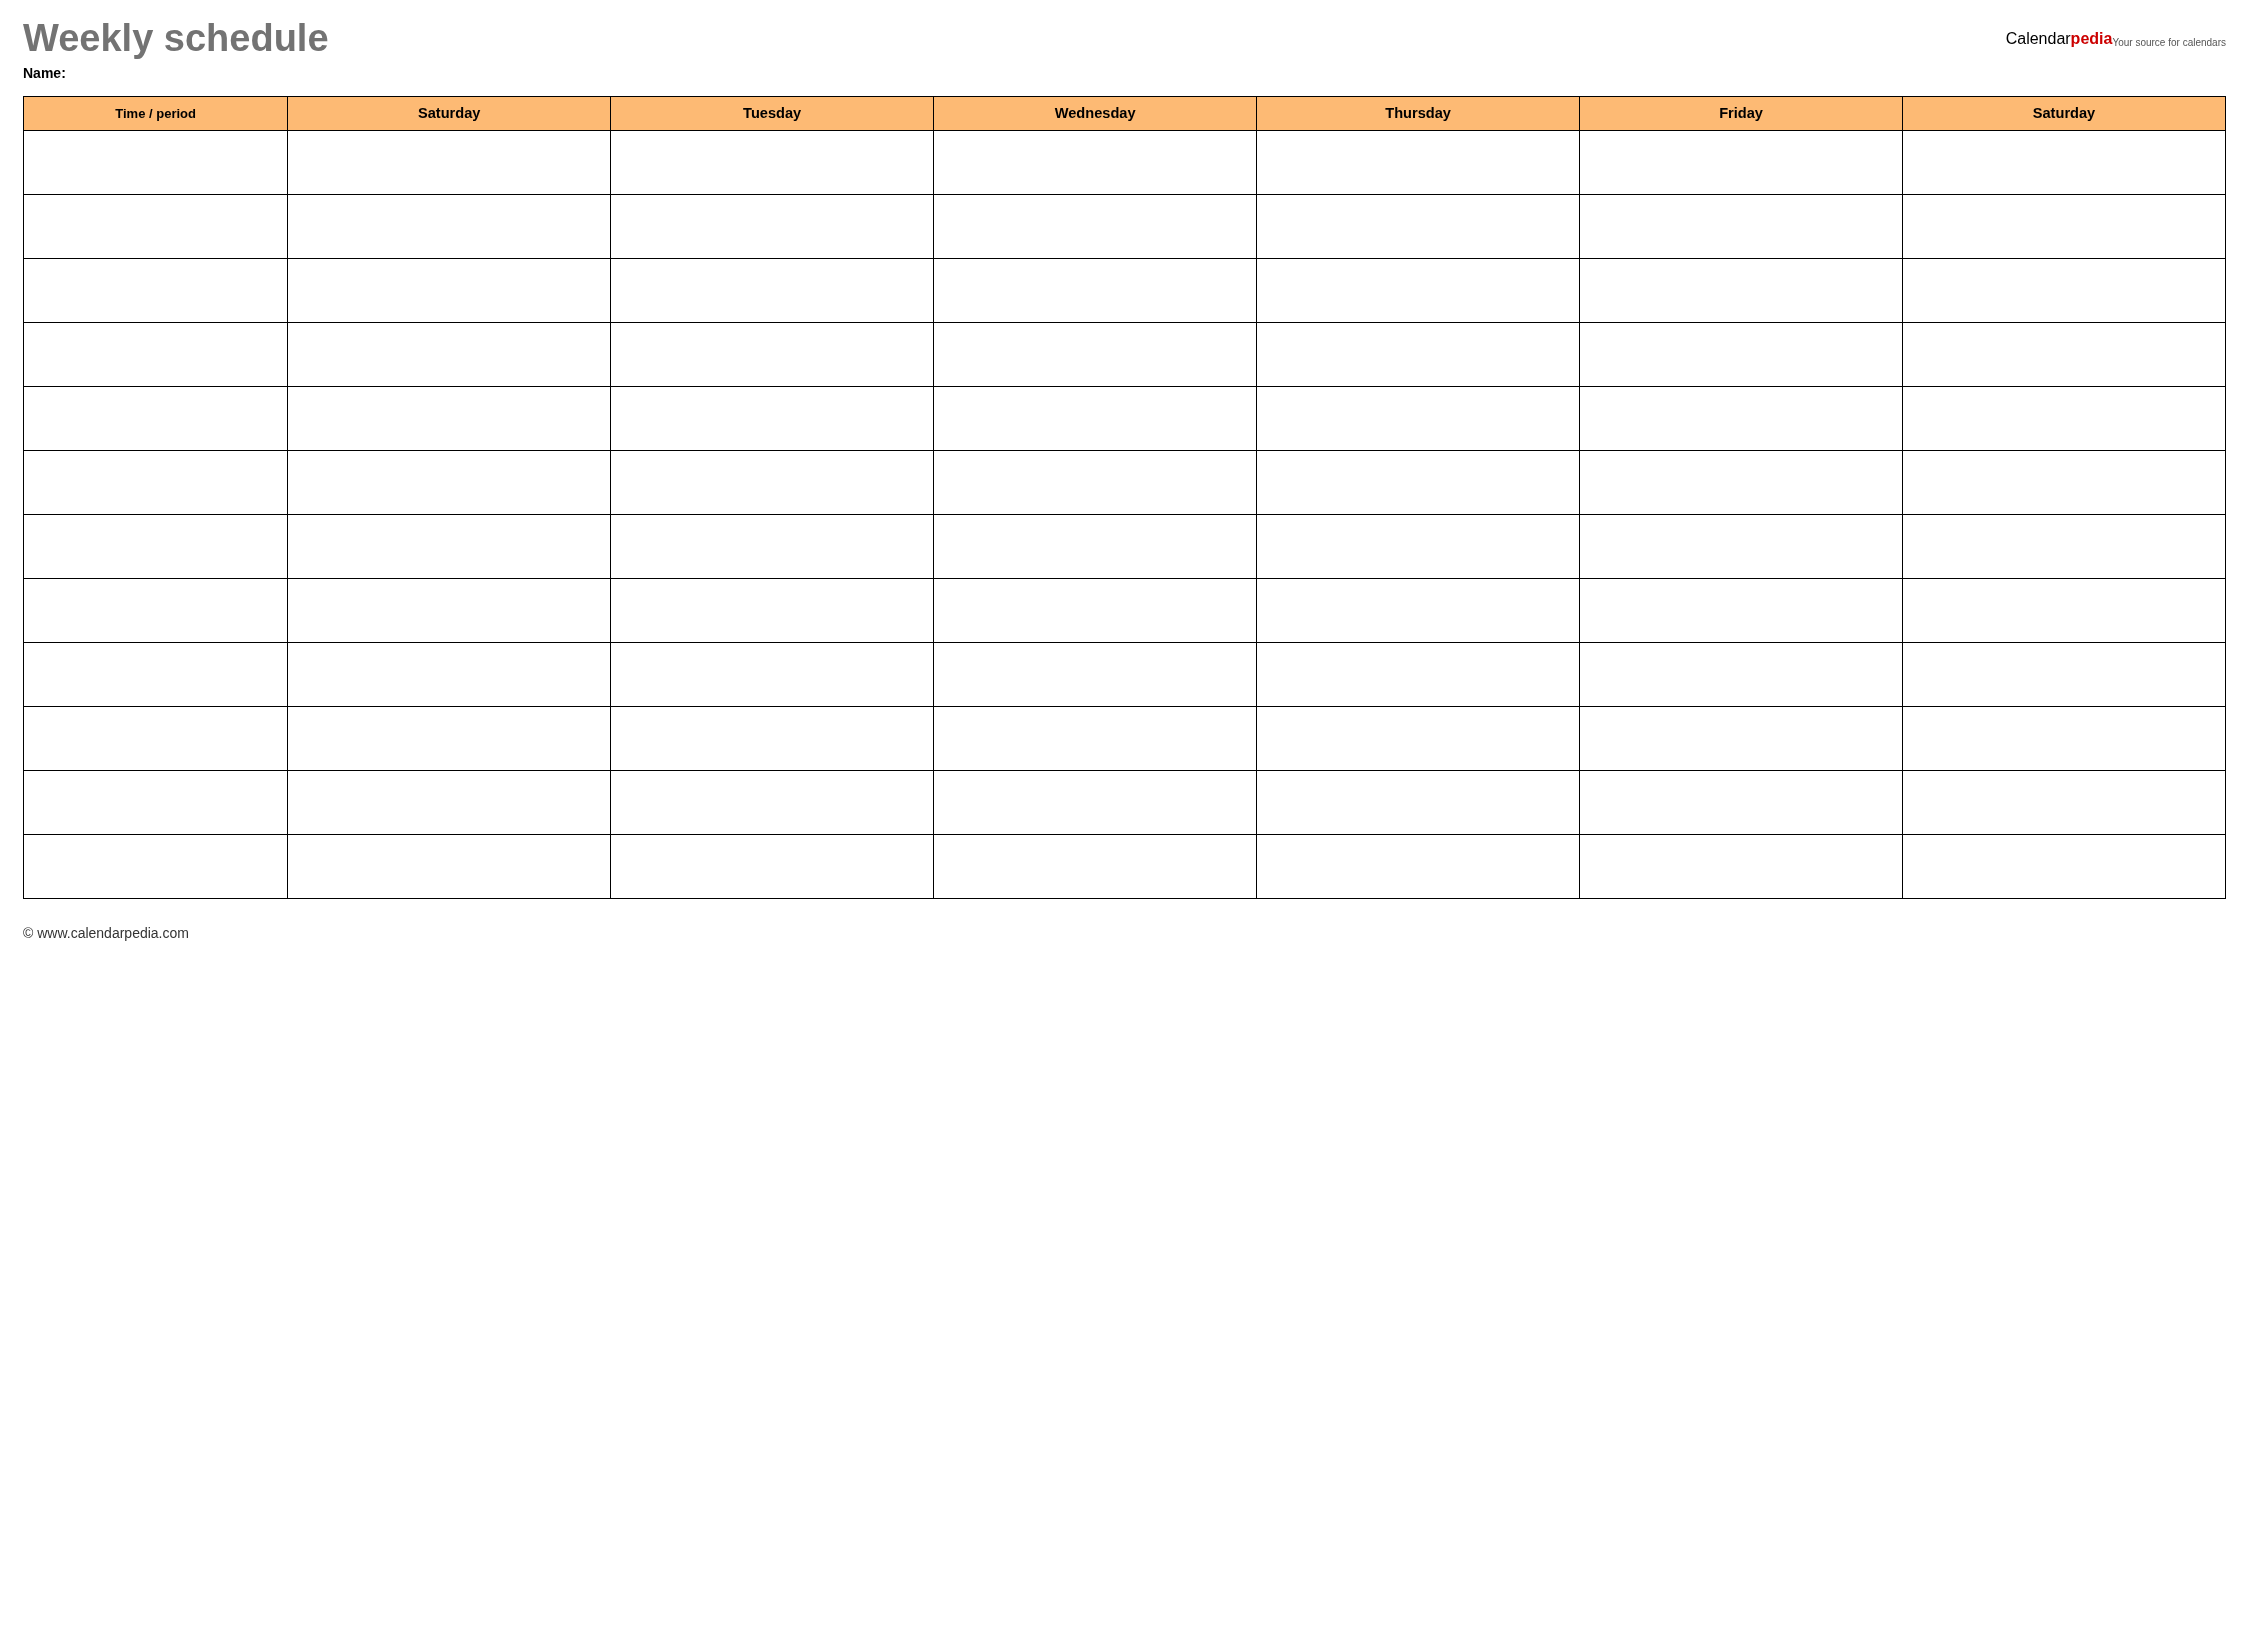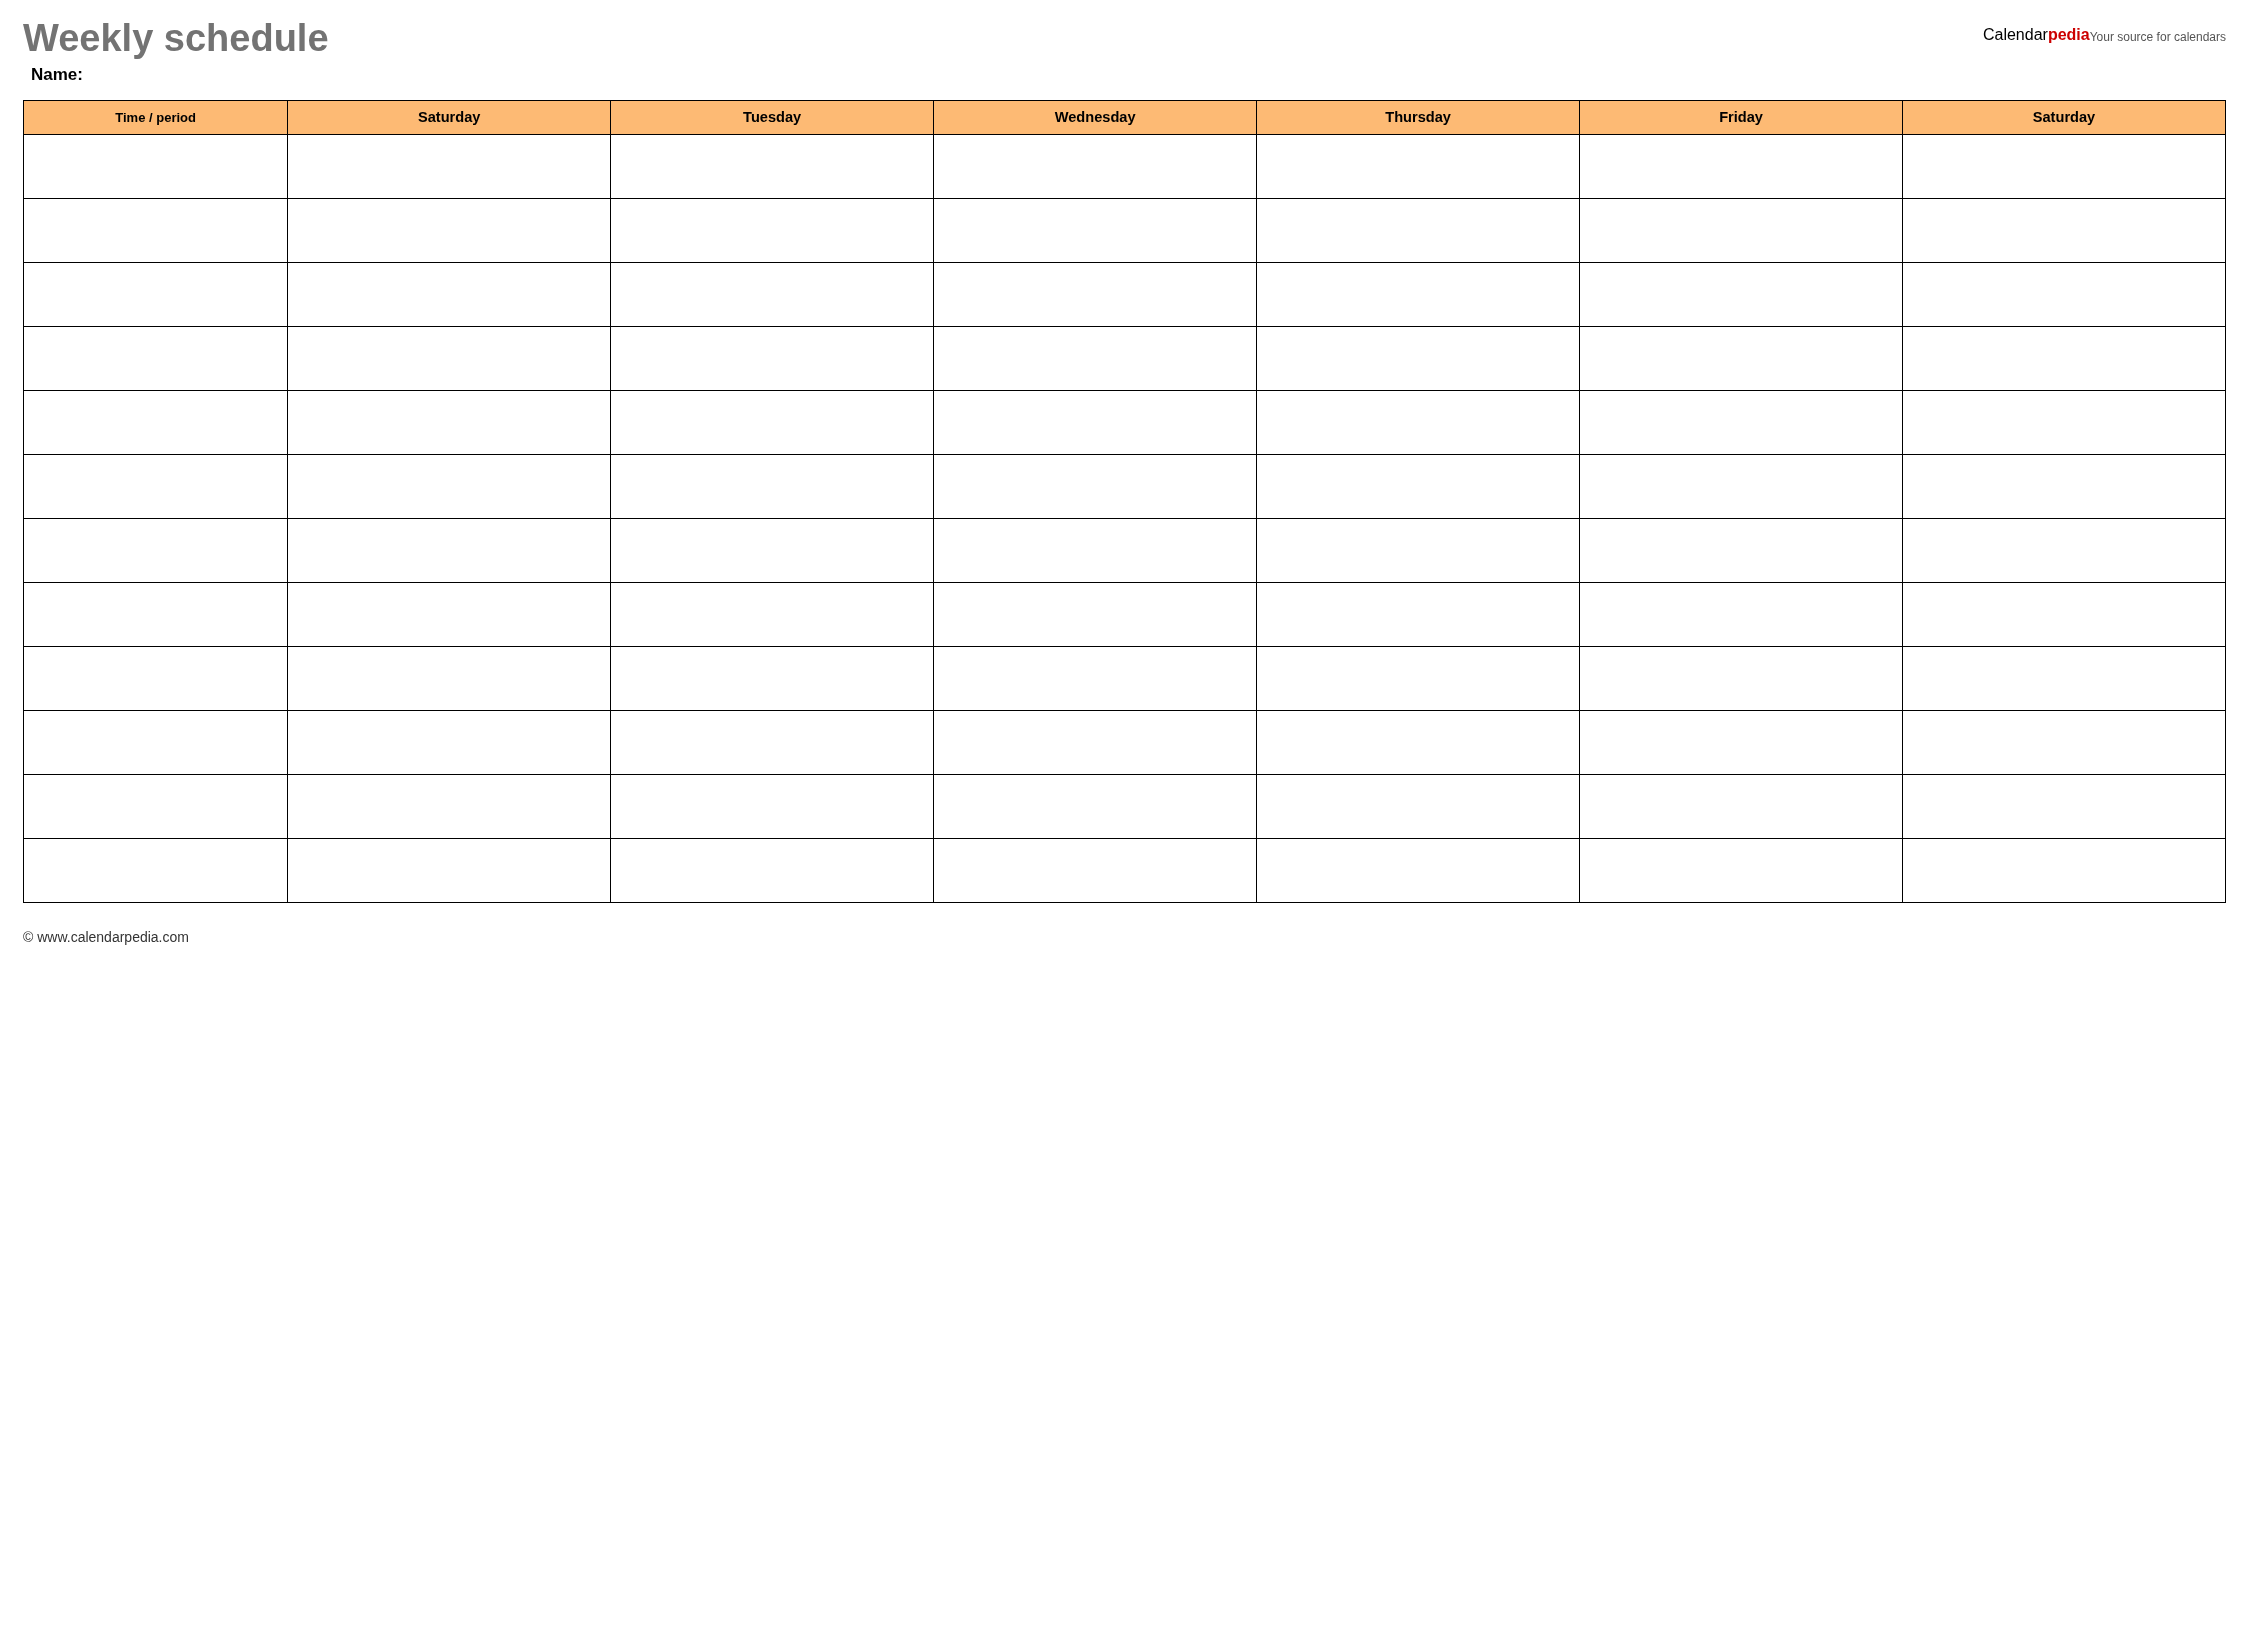--- a/index.html
+++ b/index.html
@@ -43,31 +43,30 @@
       color: #000000;
       line-height: 1.2;
     }
 
     .logo-text .logo-red {
       color: #cc0000;
       font-weight: bold;
     }
 
     .logo-subtitle {
-      font-size: 12px;
+      font-size: 10px;
       color: #555555;
-      margin-top: 10px;
+      margin-top: 17px;
     }
 
     .name-row {
-      font-size: 17px;
+      font-size: 14px;
       font-weight: bold;
       color: #000000;
       margin-bottom: 14.6px;
-      margin-left: 8px;
     }
 
     .schedule-table {
       width: 100%;
       border-collapse: collapse;
       border: 1.5px solid #000000;
     }
 
     .schedule-table th {
       border: 1.5px solid #000000;

